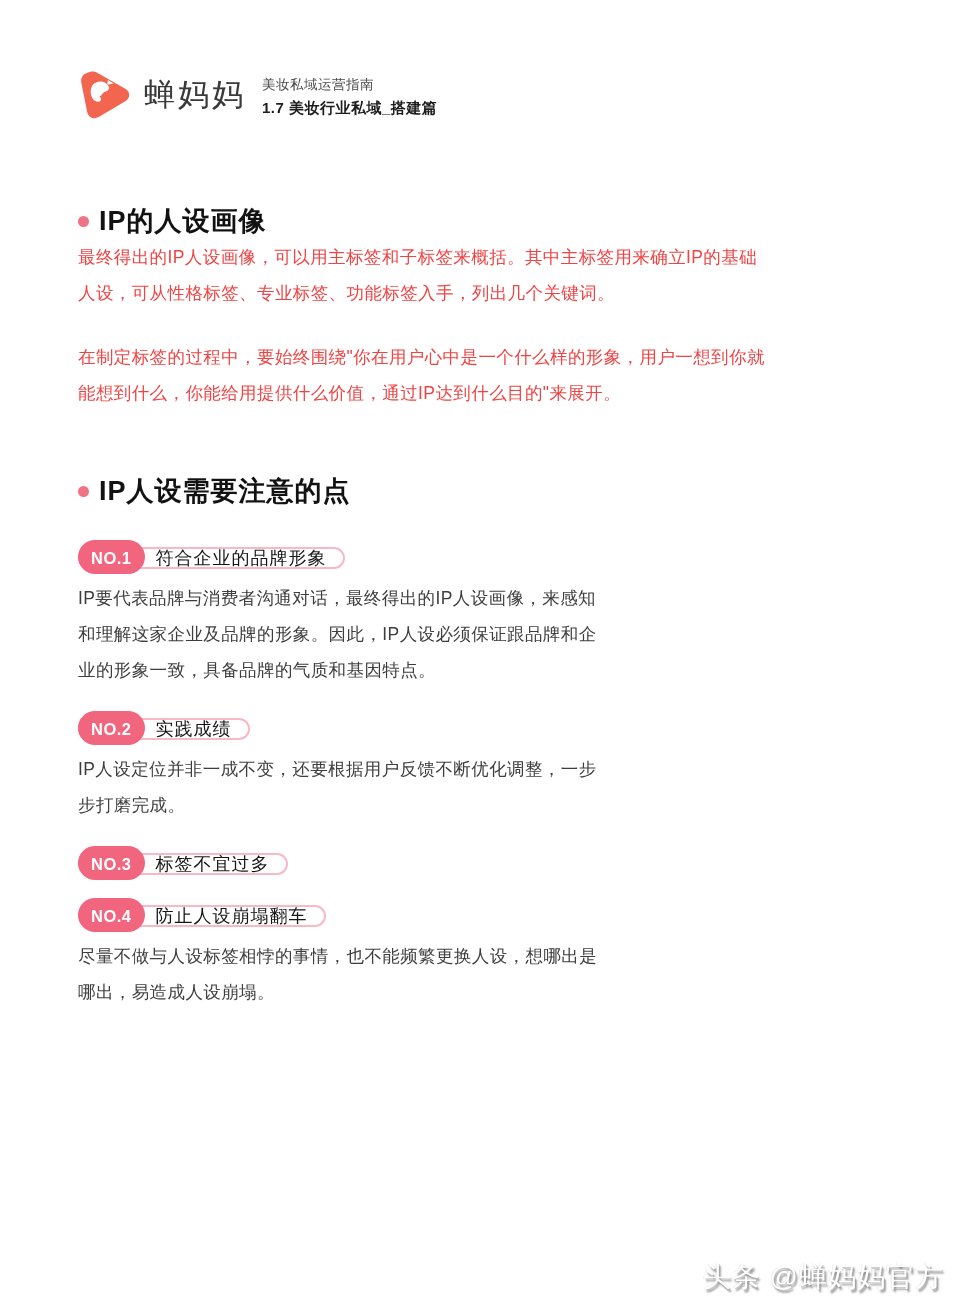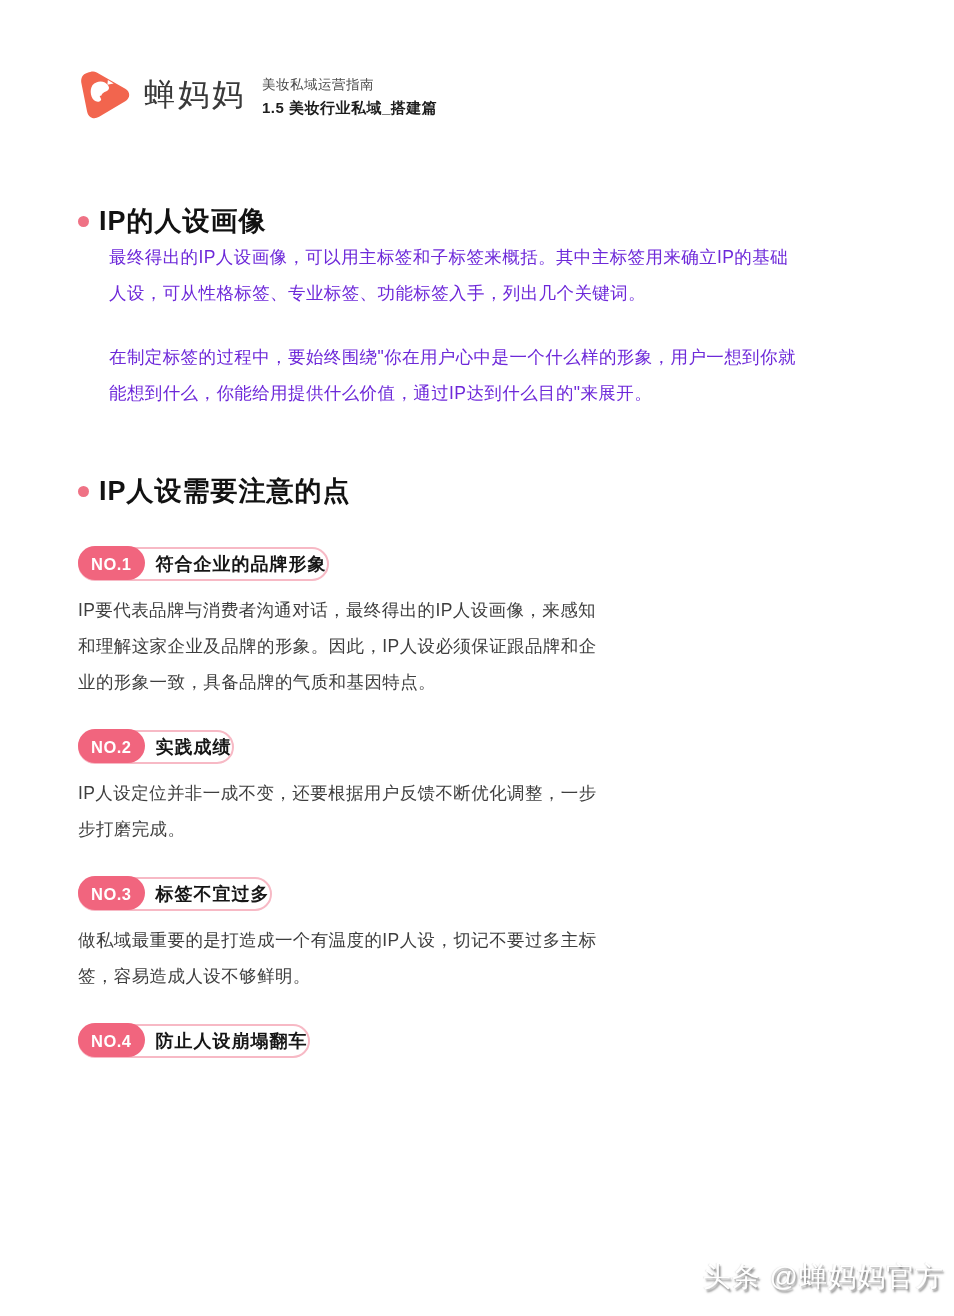--- a/index.html
+++ b/index.html
@@ -16,35 +16,36 @@
   .logo-text { font-size:31px; color:#3a3a3a; margin-left:11px; letter-spacing:3px; font-weight:500; }
   .doc-meta { position:absolute; left:262px; top:76px; }
   .doc-series { font-size:13.5px; color:#4a4a4a; letter-spacing:0.5px; }
   .doc-title { font-size:15px; font-weight:bold; color:#1d1d1d; margin-top:5px; letter-spacing:0.5px; }
 
   
   .content { position:absolute; left:78px; top:203px; width:700px; }
   .section-title { display:flex; align-items:center; }
   .bullet { width:11px; height:11px; border-radius:50%; background:#EF7285; margin-right:10px; flex:0 0 auto; }
   .section-title h2 { font-size:27px; font-weight:bold; color:#121212; letter-spacing:1px; }
-  .para { width:692px; font-size:17.5px; line-height:36px; color:#6d28d9; margin-bottom:28px; letter-spacing:0.4px;margin-left:31px; }
+  .para { width:692px; font-size:17.5px; line-height:36px; color:#ef4444; margin-bottom:28px; letter-spacing:0.4px; }
   .section-2 { margin-top:62px; }
   .section-2 .section-title { margin-bottom:38px; }
 
   .note-item { margin-bottom:30px; }
   .item-pill {
-    display:inline-flex; align-items:center; height:34px;
+    display:inline-flex; align-items:center; height:22px;
     border:2px solid #F7B9C5; border-radius:18px; background:#ffffff;
+    padding-right:16px;
   }
   .badge {
     display:flex; align-items:center; height:34px; margin:-2px 0 0 -2px;
     background:#F1657E; color:#ffffff; font-weight:bold; font-size:16.5px;
     border-radius:18px; padding:2px 13px 0 13px; letter-spacing:0.5px;
   }
-  .item-label { font-size:18px; font-weight:bold; color:#161616; margin-left:11px; letter-spacing:1px;text-align:right; }
+  .item-label { font-size:18px; font-weight:normal; color:#161616; margin-left:11px; letter-spacing:1px;text-align:right; }
   .item-text { width:525px; font-size:17.5px; line-height:36px; color:#3e3e3e; margin-top:11px; letter-spacing:0.4px; }
 
   
   .watermark {
     position:absolute; right:10px; bottom:20px;
     font-size:28px; font-weight:normal; color:#ffffff; letter-spacing:1px;
     text-shadow: 2px 3px 2px rgba(70,70,70,0.55), 1px 1px 0 rgba(150,150,150,0.35), -1px 0 1px rgba(170,170,170,0.25);
   }
 </style>
 </head>
@@ -58,21 +59,21 @@
         <path d="M13 7 C7.5 8.5 5.5 13 6.8 18.5 L12.5 47 C13.8 53.5 19.5 55.8 25 52.5 L52 36.5 C57.5 33.2 57.5 26.8 52 23.6 L22.5 6.8 C19 4.8 16 6.2 13 7 Z" fill="#F2654E"></path>
         <path d="M18 20 C23 14.5 31 15 34.5 20.5 C36 23 35 25 32.5 26 C29 27.5 27 29 27.5 32 C28 35.5 25 38 21.5 36.5 C16.5 34.5 14.5 25.5 18 20 Z" fill="#ffffff"></path>
         <path d="M34 14.5 L40 18 L33.5 19.5 Z" fill="#ffffff"></path>
         <path d="M25.5 31 C29 29.5 33.5 30 35 33 L28 36.5 Z" fill="#F2654E"></path>
       </svg>
     </span>
     <span class="logo-text">蝉妈妈</span>
   </div>
   <div class="doc-meta">
     <div class="doc-series">美妆私域运营指南</div>
-    <div class="doc-title">1.5 美妆行业私域_搭建篇</div>
+    <div class="doc-title">1.7 美妆行业私域_搭建篇</div>
   </div>
 
   <div class="content">
 
     <div class="section-1">
       <div class="section-title">
         <span class="bullet"></span>
         <h2>IP的人设画像</h2>
       </div>
       <p class="para">最终得出的IP人设画像，可以用主标签和子标签来概括。其中主标签用来确立IP的基础人设，可从性格标签、专业标签、功能标签入手，列出几个关键词。</p>
@@ -99,28 +100,28 @@
           <span class="item-label">实践成绩</span>
         </div>
         <p class="item-text">IP人设定位并非一成不变，还要根据用户反馈不断优化调整，一步步打磨完成。</p>
       </div>
 
       <div class="note-item">
         <div class="item-pill">
           <span class="badge">NO.3</span>
           <span class="item-label">标签不宜过多</span>
         </div>
-        <p class="item-text">做私域最重要的是打造成一个有温度的IP人设，切记不要过多主标签，容易造成人设不够鲜明。</p>
       </div>
 
       <div class="note-item">
         <div class="item-pill">
           <span class="badge">NO.4</span>
           <span class="item-label">防止人设崩塌翻车</span>
         </div>
+        <p class="item-text">尽量不做与人设标签相悖的事情，也不能频繁更换人设，想哪出是哪出，易造成人设崩塌。</p>
       </div>
     </div>
 
   </div>
 
   <div class="watermark">头条 @蝉妈妈官方</div>
 
 </div>
 
 </body></html>

